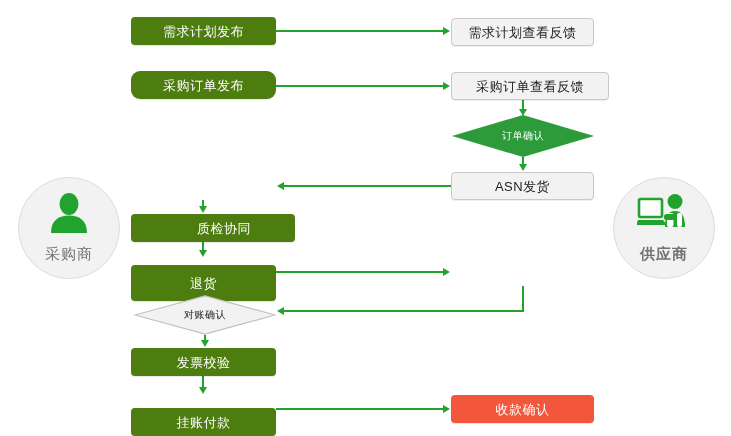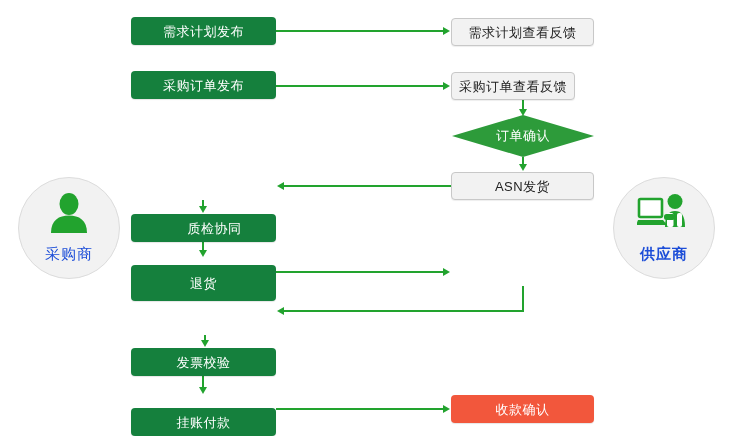--- a/index.html
+++ b/index.html
@@ -24,21 +24,21 @@
     display: flex;
     align-items: center;
     justify-content: center;
     font-size: 13px;
     line-height: 1;
     letter-spacing: 0.5px;
     white-space: nowrap;
     z-index: 5;
   }
   .node.process-green {
-    background: #15803d;
+    background: #4d7c0f;
     color: #ffffff;
     border-radius: 4px;
     box-shadow: 0 1px 1px rgba(0,0,0,0.10);
   }
   .node.process-red {
     background: #f2573c;
     color: #ffffff;
     border-radius: 4px;
     box-shadow: 0 1px 1px rgba(0,0,0,0.10);
   }
@@ -56,21 +56,21 @@
   }
   .diamond .dlabel {
     position: absolute;
     left: 0;
     top: 0;
     width: 100%;
     height: 100%;
     display: flex;
     align-items: center;
     justify-content: center;
-    font-size: 13px;
+    font-size: 10px;
     letter-spacing: 0.5px;
     white-space: nowrap;
     pointer-events: none;
   }
   .diamond.green .dlabel { color: #ffffff; }
   .diamond.gray  .dlabel { color: #222222; }
 
   
   .edge-h, .edge-v {
     position: absolute;
@@ -111,21 +111,21 @@
     background: #f2f2f2;
     border: 1px solid #dcdcdc;
     display: flex;
     flex-direction: column;
     align-items: center;
     justify-content: center;
     z-index: 6;
   }
   .role .role-label {
     font-size: 15px;
-    color: #1d4ed8;
+    color: #737373;
     margin-top: 12px;
     letter-spacing: 1px;
   }
   .role .role-icon {
     display: block;
     line-height: 0;
   }
 </style>
 </head>
 <body>
@@ -158,49 +158,55 @@
   </div>
 
   <div class="node process-green" style="left:131px; top:17px; width:145px; height:28px;">
     <span>需求计划发布</span>
   </div>
 
   <div class="node process-gray" style="left:451px; top:18px; width:143px; height:28px;">
     <span>需求计划查看反馈</span>
   </div>
 
-  <div class="node process-green" style="left:131px; top:71px; width:145px; height:28px;">
+  <div class="node process-green" style="left:131px; top:71px; width:145px; height:28px;border-radius:9px;">
     <span>采购订单发布</span>
   </div>
 
-  <div class="node process-gray" style="left:451px; top:72px; width:124px; height:28px;">
+  <div class="node process-gray" style="left:451px; top:72px; width:158px; height:28px;">
     <span>采购订单查看反馈</span>
   </div>
 
   <div class="diamond green" style="left:452px; top:115px; width:142px; height:42px;">
     <svg width="142" height="42" viewBox="0 0 142 42" aria-hidden="true">
       <polygon points="71,0 142,21 71,42 0,21" fill="#2d9b3a"></polygon>
     </svg>
     <span class="dlabel">订单确认</span>
   </div>
 
   <div class="node process-gray" style="left:451px; top:172px; width:143px; height:28px;">
     <span>ASN发货</span>
   </div>
 
 
-  <div class="node process-green" style="left:131px; top:214px; width:145px; height:28px;padding-left:22px;">
+  <div class="node process-green" style="left:131px; top:214px; width:164px; height:28px;padding-left:22px;">
     <span>质检协同</span>
   </div>
 
   <div class="node process-green" style="left:131px; top:258px; width:145px; height:36px;margin-top:7px;">
     <span>退货</span>
   </div>
 
 
+  <div class="diamond gray" style="left:134px; top:295px; width:142px; height:40px;">
+    <svg width="142" height="40" viewBox="0 0 142 40" aria-hidden="true">
+      <polygon points="71,0.8 141,20 71,39.2 1,20" fill="#f2f2f2" stroke="#c0c0c0" stroke-width="1.2"></polygon>
+    </svg>
+    <span class="dlabel">对账确认</span>
+  </div>
 
   <div class="node process-green" style="left:131px; top:348px; width:145px; height:28px;">
     <span>发票校验</span>
   </div>
 
   <div class="node process-green" style="left:131px; top:408px; width:145px; height:28px;">
     <span>挂账付款</span>
   </div>
 
   <div class="node process-red" style="left:451px; top:395px; width:143px; height:28px;">

